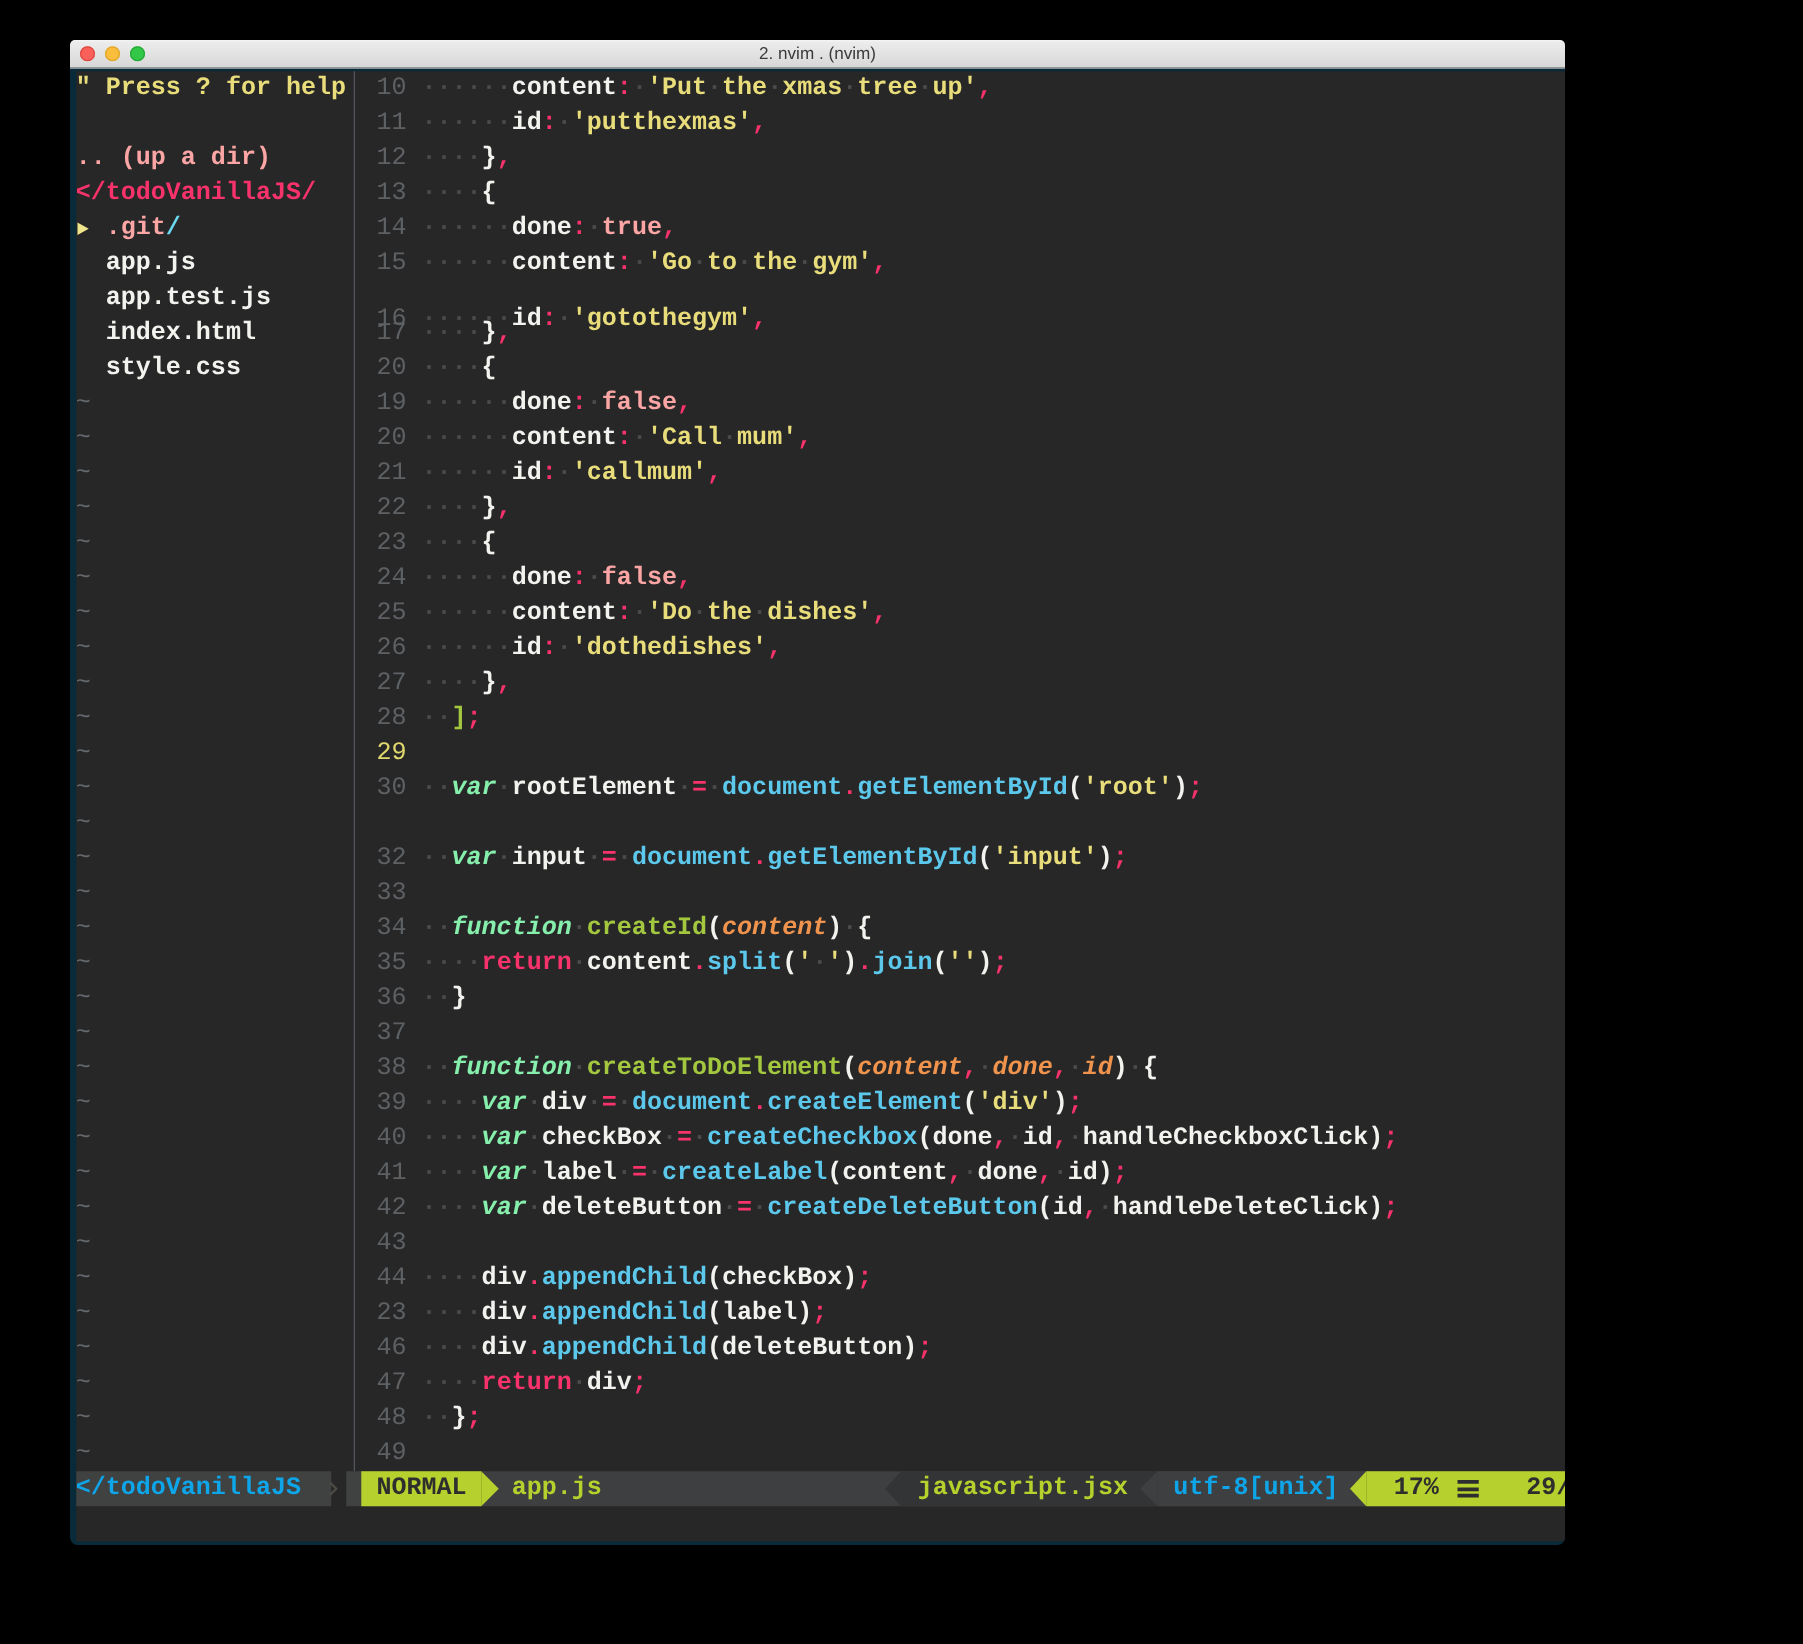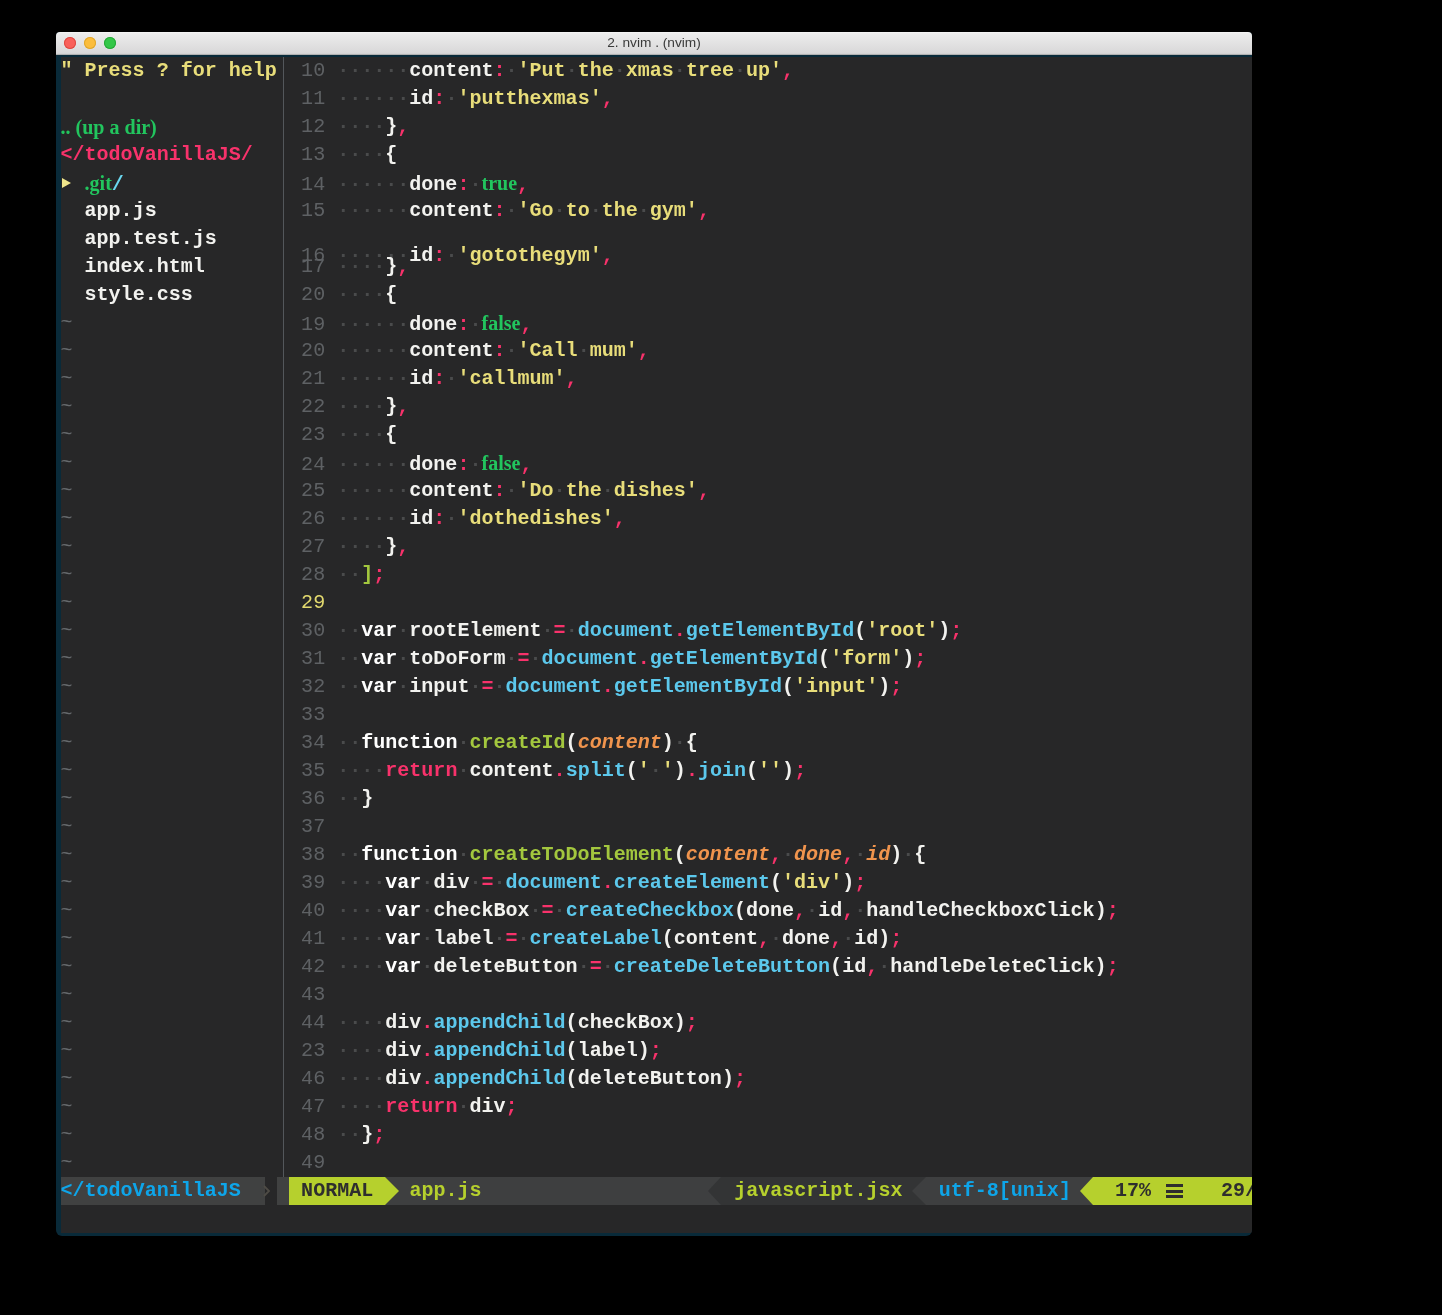--- a/index.html
+++ b/index.html
@@ -7,24 +7,24 @@
   box-shadow:0 10px 30px rgba(0,0,0,.6); }
 .tb { position:absolute; left:0; top:0; right:0; height:23px;
   background:linear-gradient(#f6f6f6,#ececec 8%,#d9d8d9 96%,#cfcecf);  border-bottom:1px solid #b1b1b1; }
 .tb .ttl { position:absolute; left:0; right:0; top:0; height:23px; text-align:center;
   font:400 13.7px "Liberation Sans",sans-serif; color:#3a3a3a; line-height:22px; }
 .dot0 { position:absolute; top:5px; width:12px; height:12px; border-radius:50%; }
 .r { position:absolute; white-space:pre; font:700 20.05px "Liberation Mono",monospace; line-height:28px; height:28px; letter-spacing:0; color:#f2f2ef; }
 .abs { position:absolute; }
 i { font-style:normal; }
 .y { color:#e8dd7a; } .p { color:#f8326b; } .b { color:#5cc8ec; }
-.g { color:#a3c73e; } .u { color:#22c55e;font-family:Liberation Serif, serif; }
+.g { color:#a3c73e; } .u { color:#fca5a5; }
 .w { color:#f2f2ef; } .d { color:#4a4b4c; font-weight:700; }
 .d0 { } .cy { color:#6bd8f0; }
-.bi { color:#ffffff; }
+.bi { color:#86efac; font-style:italic; }
 .oi { color:#f0944d; font-style:italic; }
 .n { color:#5e6164; font-weight:400; }
 .cn { color:#e2d96e; font-weight:400; }
 .t { color:#666a6d; font-weight:400; }
 .st { color:#0ea5e9; }
 .gb { color:#b6d02d; }
 .bt { color:#2e2e2e; }
 .arrow { position:absolute; left:1.8px; top:9.3px; width:0; height:0;
   border-top:5.5px solid transparent; border-bottom:5.5px solid transparent; border-left:9.6px solid #efe58b; }
 </style></head>
@@ -91,21 +91,20 @@
 <div class="r" style="left:233.1px;top:333px"><i class="n"> 21 </i><i class="d">······</i><i class="w">id</i><i class="p">:</i><i class="d">·</i><i class="y">'callmum'</i><i class="p">,</i></div>
 <div class="r" style="left:233.1px;top:361px"><i class="n"> 22 </i><i class="d">····</i><i class="w">}</i><i class="p">,</i></div>
 <div class="r" style="left:233.1px;top:389px"><i class="n"> 23 </i><i class="d">····</i><i class="w">{</i></div>
 <div class="r" style="left:233.1px;top:417px"><i class="n"> 24 </i><i class="d">······</i><i class="w">done</i><i class="p">:</i><i class="d">·</i><i class="u">false</i><i class="p">,</i></div>
 <div class="r" style="left:233.1px;top:445px"><i class="n"> 25 </i><i class="d">······</i><i class="w">content</i><i class="p">:</i><i class="d">·</i><i class="y">'Do</i><i class="d">·</i><i class="y">the</i><i class="d">·</i><i class="y">dishes'</i><i class="p">,</i></div>
 <div class="r" style="left:233.1px;top:473px"><i class="n"> 26 </i><i class="d">······</i><i class="w">id</i><i class="p">:</i><i class="d">·</i><i class="y">'dothedishes'</i><i class="p">,</i></div>
 <div class="r" style="left:233.1px;top:501px"><i class="n"> 27 </i><i class="d">····</i><i class="w">}</i><i class="p">,</i></div>
 <div class="r" style="left:233.1px;top:529px"><i class="n"> 28 </i><i class="d">··</i><i class="g">]</i><i class="p">;</i></div>
 <div class="r" style="left:233.1px;top:557px"><i class="cn"> 29 </i></div>
 <div class="r" style="left:233.1px;top:585px"><i class="n"> 30 </i><i class="d">··</i><i class="bi">var</i><i class="d">·</i><i class="w">rootElement</i><i class="d">·</i><i class="p">=</i><i class="d">·</i><i class="b">document</i><i class="p">.</i><i class="b">getElementById</i><i class="w">(</i><i class="y">'root'</i><i class="w">)</i><i class="p">;</i></div>
-<div class="r" style="left:233.1px;top:613px"><i class="n"> 31 </i><i class="d">··</i><i class="bi">var</i><i class="d">·</i><i class="w">toDoForm</i><i class="d">·</i><i class="p">=</i><i class="d">·</i><i class="b">document</i><i class="p">.</i><i class="b">getElementById</i><i class="w">(</i><i class="y">'form'</i><i class="w">)</i><i class="p">;</i></div>
 <div class="r" style="left:233.1px;top:641px"><i class="n"> 32 </i><i class="d">··</i><i class="bi">var</i><i class="d">·</i><i class="w">input</i><i class="d">·</i><i class="p">=</i><i class="d">·</i><i class="b">document</i><i class="p">.</i><i class="b">getElementById</i><i class="w">(</i><i class="y">'input'</i><i class="w">)</i><i class="p">;</i></div>
 <div class="r" style="left:233.1px;top:669px"><i class="n"> 33 </i></div>
 <div class="r" style="left:233.1px;top:697px"><i class="n"> 34 </i><i class="d">··</i><i class="bi">function</i><i class="d">·</i><i class="g">createId</i><i class="w">(</i><i class="oi">content</i><i class="w">)</i><i class="d">·</i><i class="w">{</i></div>
 <div class="r" style="left:233.1px;top:725px"><i class="n"> 35 </i><i class="d">····</i><i class="p">return</i><i class="d">·</i><i class="w">content</i><i class="p">.</i><i class="b">split</i><i class="w">(</i><i class="y">'</i><i class="d">·</i><i class="y">'</i><i class="w">)</i><i class="p">.</i><i class="b">join</i><i class="w">(</i><i class="y">''</i><i class="w">)</i><i class="p">;</i></div>
 <div class="r" style="left:233.1px;top:753px"><i class="n"> 36 </i><i class="d">··</i><i class="w">}</i></div>
 <div class="r" style="left:233.1px;top:781px"><i class="n"> 37 </i></div>
 <div class="r" style="left:233.1px;top:809px"><i class="n"> 38 </i><i class="d">··</i><i class="bi">function</i><i class="d">·</i><i class="g">createToDoElement</i><i class="w">(</i><i class="oi">content</i><i class="p">,</i><i class="d">·</i><i class="oi">done</i><i class="p">,</i><i class="d">·</i><i class="oi">id</i><i class="w">)</i><i class="d">·</i><i class="w">{</i></div>
 <div class="r" style="left:233.1px;top:837px"><i class="n"> 39 </i><i class="d">····</i><i class="bi">var</i><i class="d">·</i><i class="w">div</i><i class="d">·</i><i class="p">=</i><i class="d">·</i><i class="b">document</i><i class="p">.</i><i class="b">createElement</i><i class="w">(</i><i class="y">'div'</i><i class="w">)</i><i class="p">;</i></div>
 <div class="r" style="left:233.1px;top:865px"><i class="n"> 40 </i><i class="d">····</i><i class="bi">var</i><i class="d">·</i><i class="w">checkBox</i><i class="d">·</i><i class="p">=</i><i class="d">·</i><i class="b">createCheckbox</i><i class="w">(</i><i class="w">done</i><i class="p">,</i><i class="d">·</i><i class="w">id</i><i class="p">,</i><i class="d">·</i><i class="w">handleCheckboxClick</i><i class="w">)</i><i class="p">;</i></div>
 <div class="r" style="left:233.1px;top:893px"><i class="n"> 41 </i><i class="d">····</i><i class="bi">var</i><i class="d">·</i><i class="w">label</i><i class="d">·</i><i class="p">=</i><i class="d">·</i><i class="b">createLabel</i><i class="w">(</i><i class="w">content</i><i class="p">,</i><i class="d">·</i><i class="w">done</i><i class="p">,</i><i class="d">·</i><i class="w">id</i><i class="w">)</i><i class="p">;</i></div>

